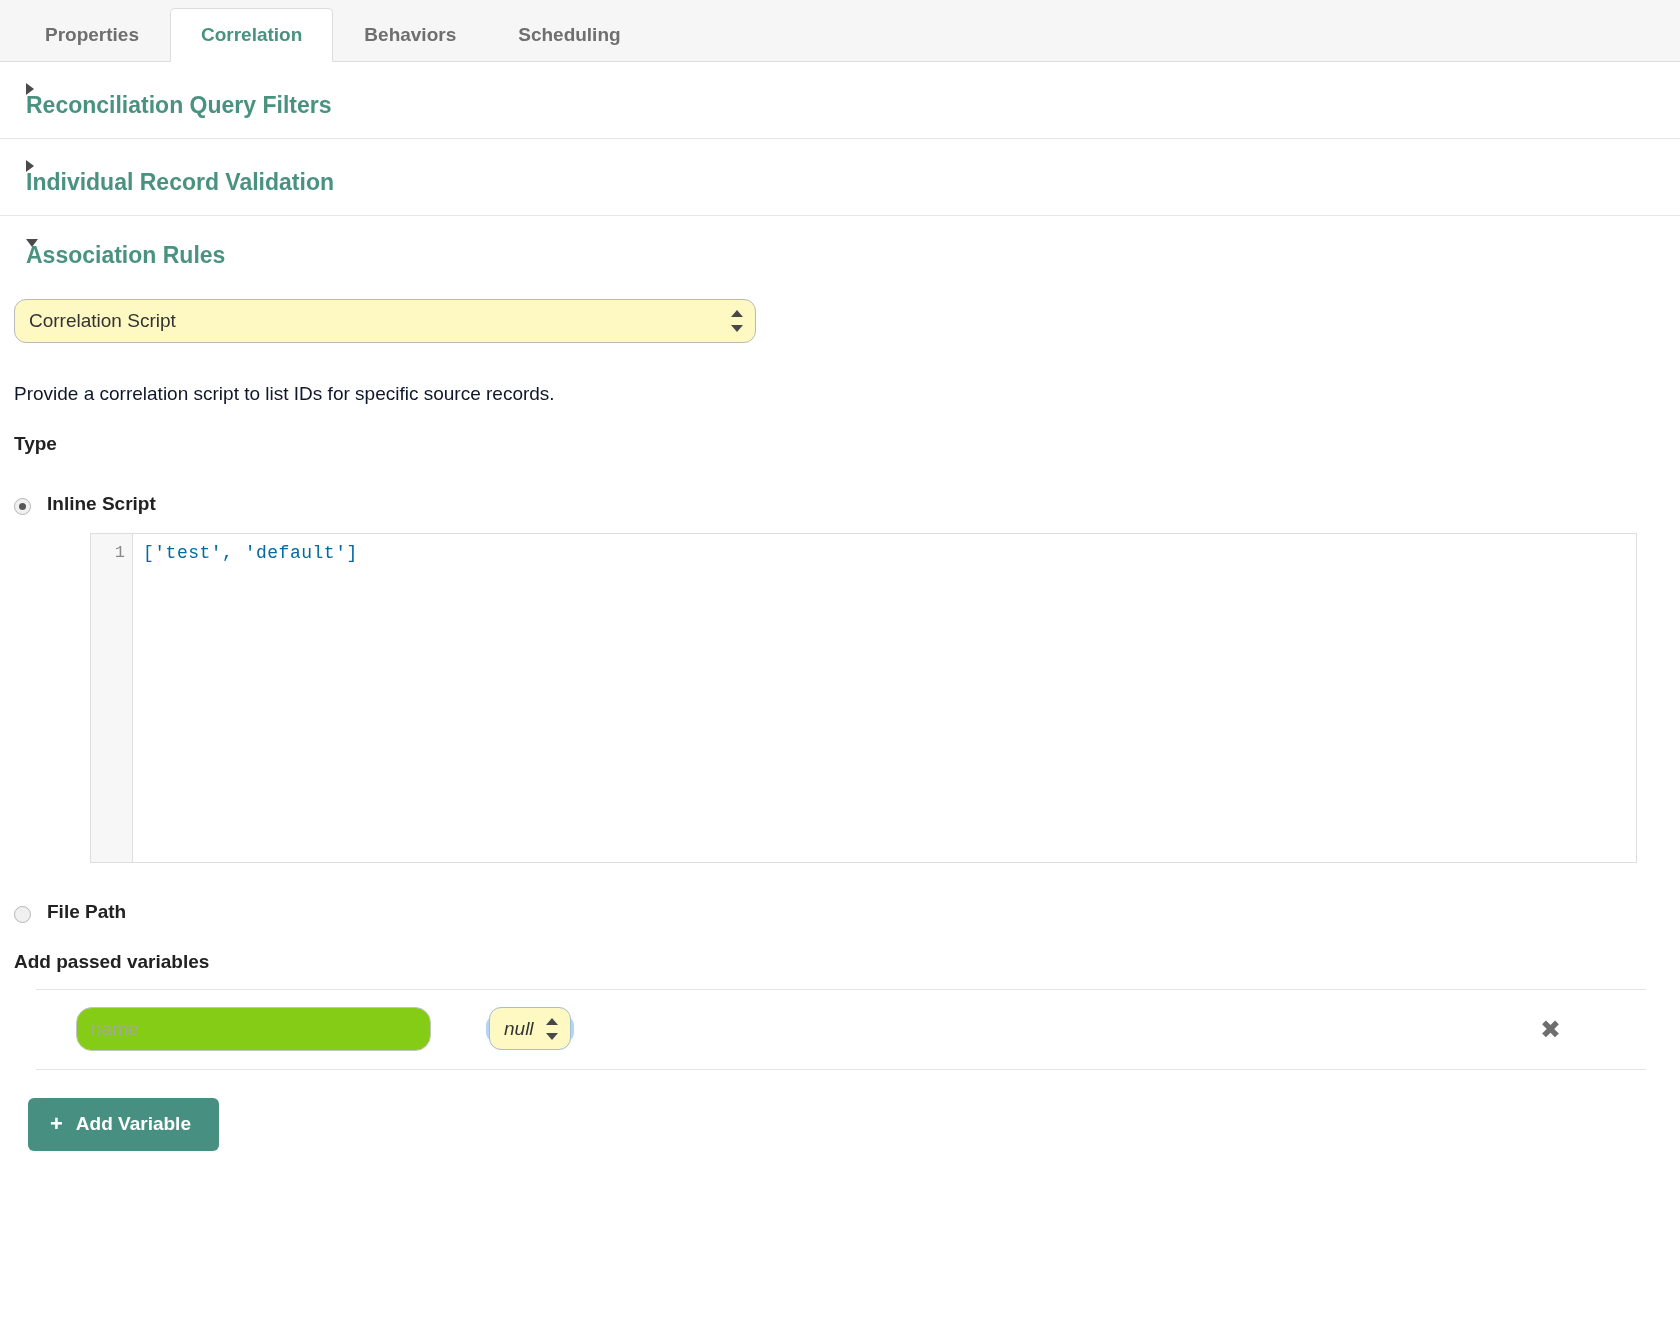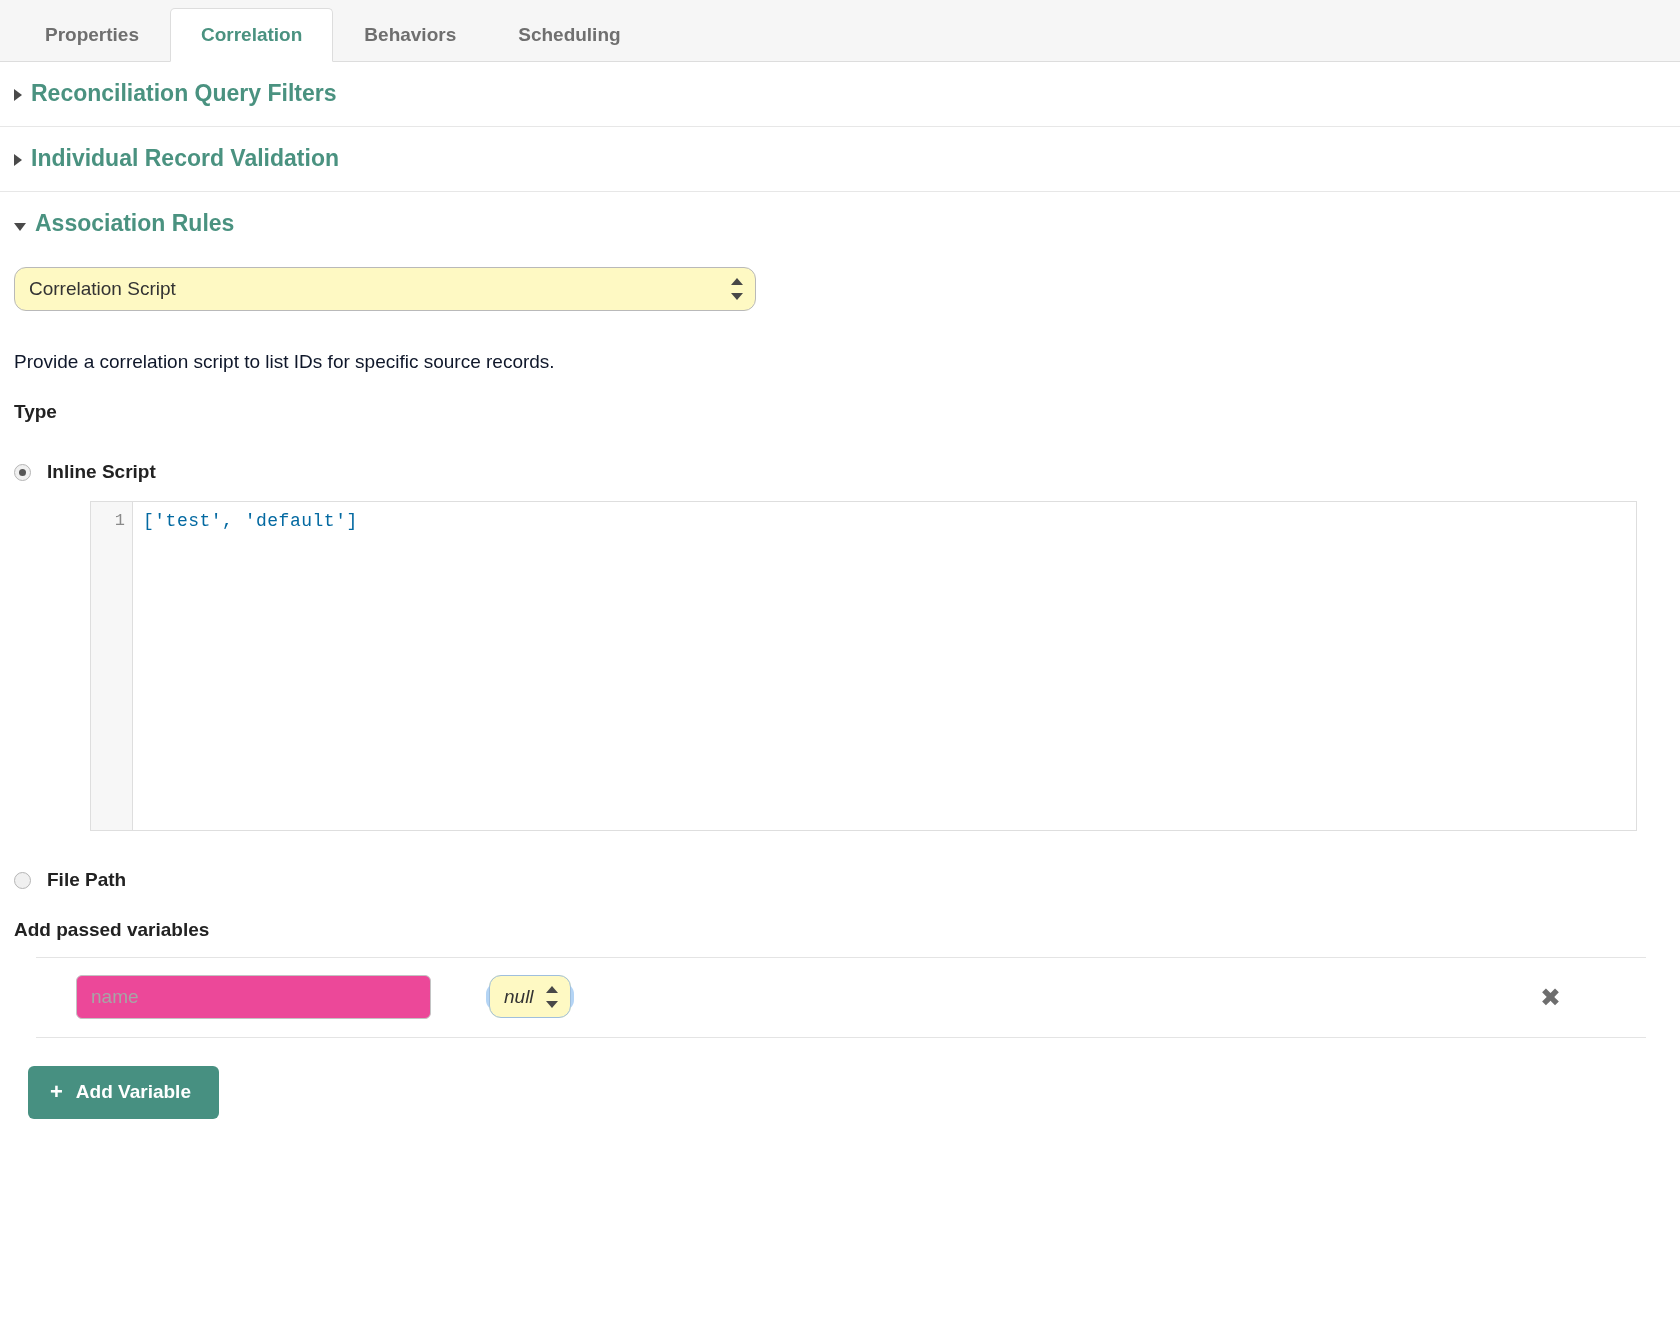--- a/index.html
+++ b/index.html
@@ -53,23 +53,23 @@
   }
 
   
   .section {
     border-bottom: 1px solid #e7e7e7;
     padding: 20px 0 21px 0;
   }
   .section.last { border-bottom: none; padding-bottom: 0; }
   .section-head {
     display: flex;
-    align-items: center;
     cursor: pointer;
-    padding-left: 14px;
+    padding-left: 26px;
+    flex-direction: column;
   }
   .caret {
     width: 0;
     height: 0;
     margin-right: 9px;
     position: relative;
     top: 1px;
   }
   .caret.closed {
     border-top: 6px solid transparent;
@@ -142,21 +142,21 @@
     font-size: 19px;
     font-weight: bold;
     color: #222222;
     margin-top: 28px;
     margin-bottom: 10px;
   }
 
   
   .radio-row {
     display: flex;
-    align-items: center;
+    align-items: flex-end;
     margin-top: 38px;
   }
   .radio {
     width: 17px; height: 17px;
     border-radius: 50%;
     border: 1px solid #b5b5b5;
     background: #f0f0f0;
     box-sizing: border-box;
     position: relative;
     flex: none;
@@ -222,22 +222,22 @@
     align-items: center;
     padding: 17px 0 18px 0;
     border-bottom: 1px solid #e4e4e4;
   }
   .varrow .namecell { padding-left: 40px; }
   .text-input {
     box-sizing: border-box;
     width: 355px;
     height: 44px;
     border: 1px solid #c3c3c3;
-    border-radius: 6px;
-    background: #ec4899;
+    border-radius: 16px;
+    background: #84cc16;
     font-size: 19px;
     color: #333333;
     padding: 0 14px;
     outline: none;
     font-family: "Liberation Sans", sans-serif;
   }
   .text-input::placeholder { color: #a6a6a6; }
 
   .valuecell { margin-left: 58px; }
   #value-select {

